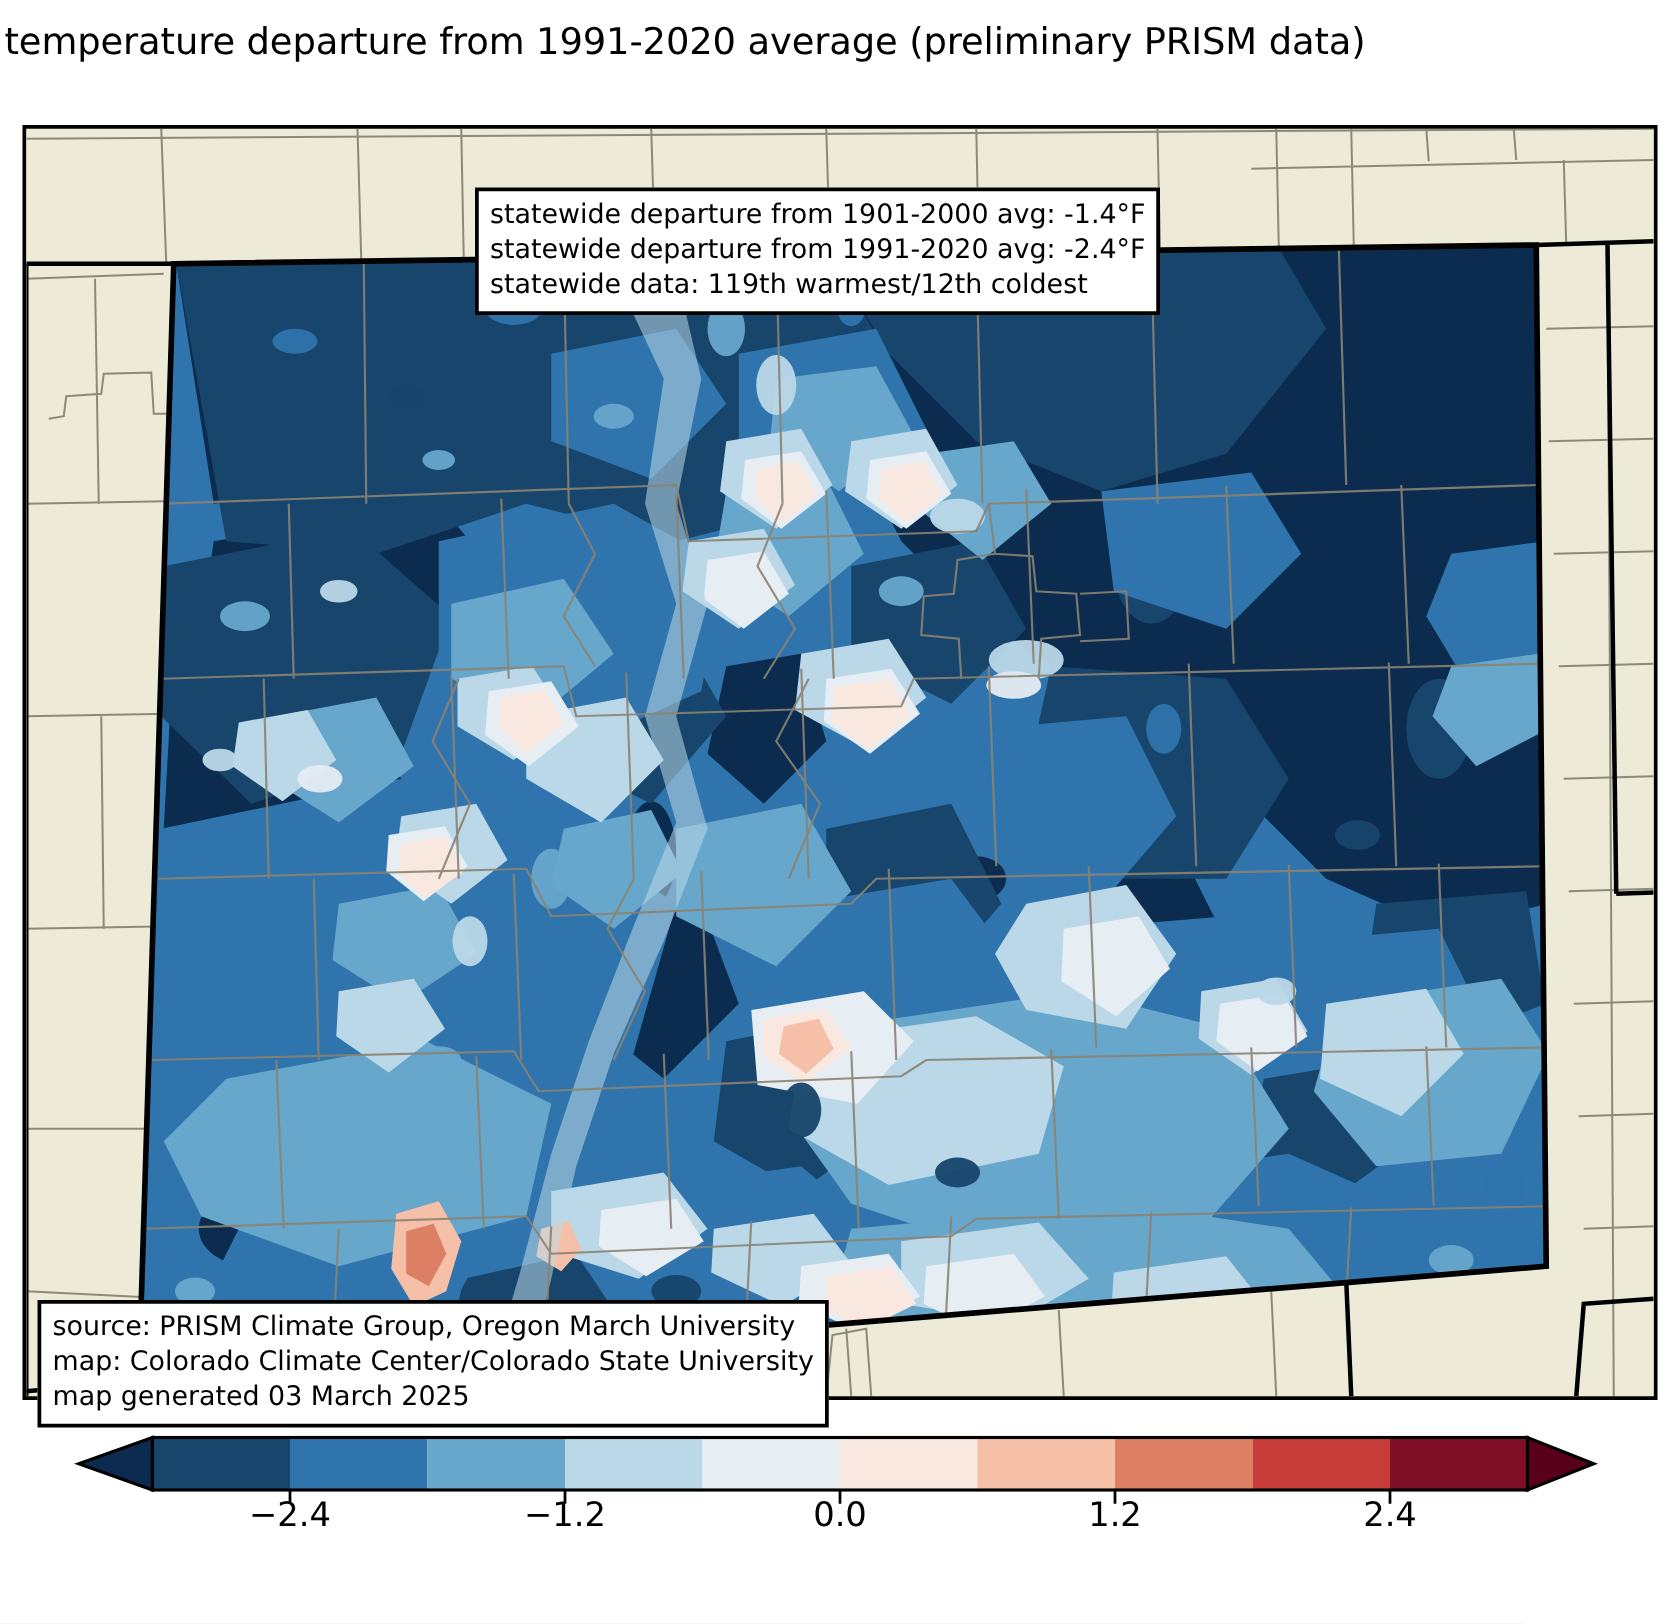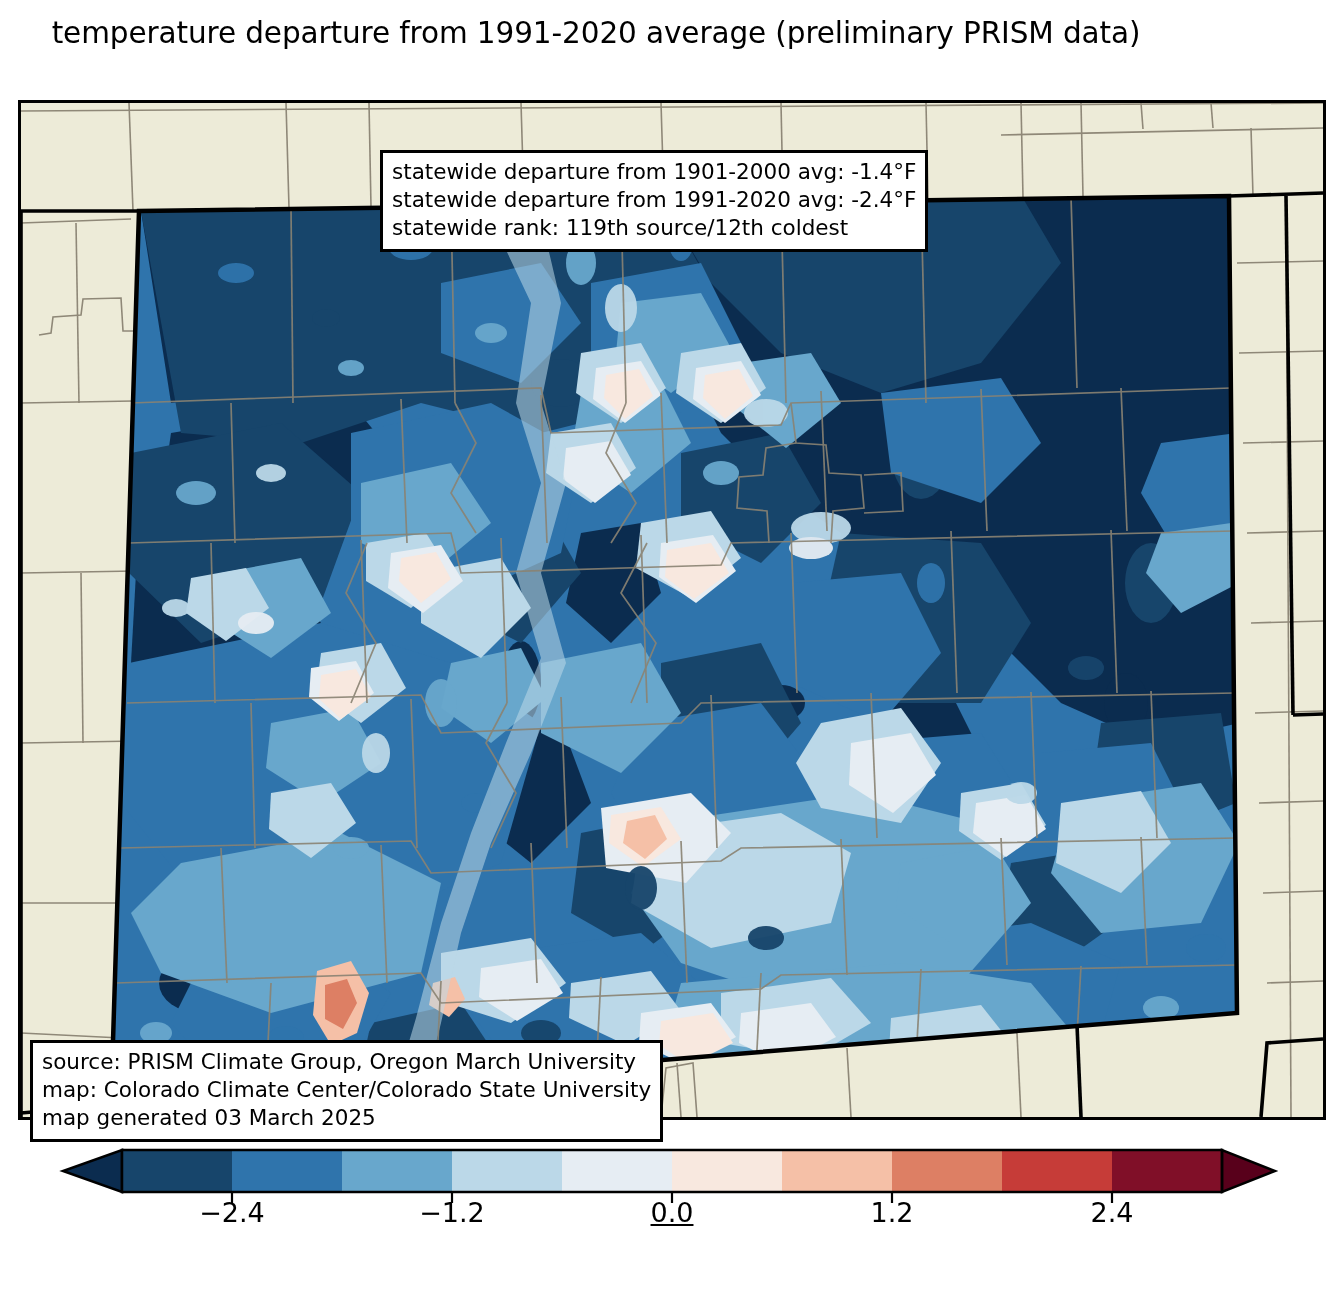--- a/index.html
+++ b/index.html
@@ -13,21 +13,20 @@
     overflow: hidden;
   }
 
   
   #title-block {
     position: absolute;
     left: 0; top: 14px;
     width: 1096px;
     text-align: center;
     line-height: 1.32;
-    padding-left: 48px;
   }
   #title-block .title-line {
     font-size: 29.5px;
     color: #000;
     letter-spacing: -0.1px;
     white-space: nowrap;
   }
 
   
   #map-frame {
@@ -397,21 +396,21 @@
       <path d="M346 440 L325 490 L355 540 L330 600"></path>
     </g>
 
     <polygon points="118,108 1208,93 1216,910 90,1002" fill="none" stroke="#000" stroke-width="4.5"></polygon>
   </svg>
 </div>
 
 <div class="info-box" id="stats-box">
   <div class="line">statewide departure from 1901-2000 avg: -1.4°F</div>
   <div class="line">statewide departure from 1991-2020 avg: -2.4°F</div>
-  <div class="line">statewide rank: 119th source/12th coldest</div>
+  <div class="line">statewide data: 119th warmest/12th coldest</div>
 </div>
 
 <div class="info-box" id="source-box">
   <div class="line">source: PRISM Climate Group, Oregon March University</div>
   <div class="line">map: Colorado Climate Center/Colorado State University</div>
   <div class="line">map generated 03 March 2025</div>
 </div>
 
 <div id="colorbar-wrap">
   <svg id="cbar-svg" width="1344" height="100" viewBox="0 0 1344 100">
@@ -434,17 +433,17 @@
         <line x1="232.00000000000003" y1="52" x2="232.00000000000003" y2="63"></line>
         <line x1="452" y1="52" x2="452" y2="63"></line>
         <line x1="672" y1="52" x2="672" y2="63"></line>
         <line x1="892.0000000000001" y1="52" x2="892.0000000000001" y2="63"></line>
         <line x1="1112" y1="52" x2="1112" y2="63"></line>
       </g>
   </svg>
   <div id="cbar-tick-labels">
       <div class="cbar-tick-label" style="left: 232px;">−2.4</div>
       <div class="cbar-tick-label" style="left: 452px;">−1.2</div>
-      <div class="cbar-tick-label" style="left: 672px; text-decoration: underline;">0.0</div>
+      <div class="cbar-tick-label" style="left: 672px;">0.0</div>
       <div class="cbar-tick-label" style="left: 892px;">1.2</div>
       <div class="cbar-tick-label" style="left: 1112px;">2.4</div>
     </div>
 </div>
 
 </body></html>

